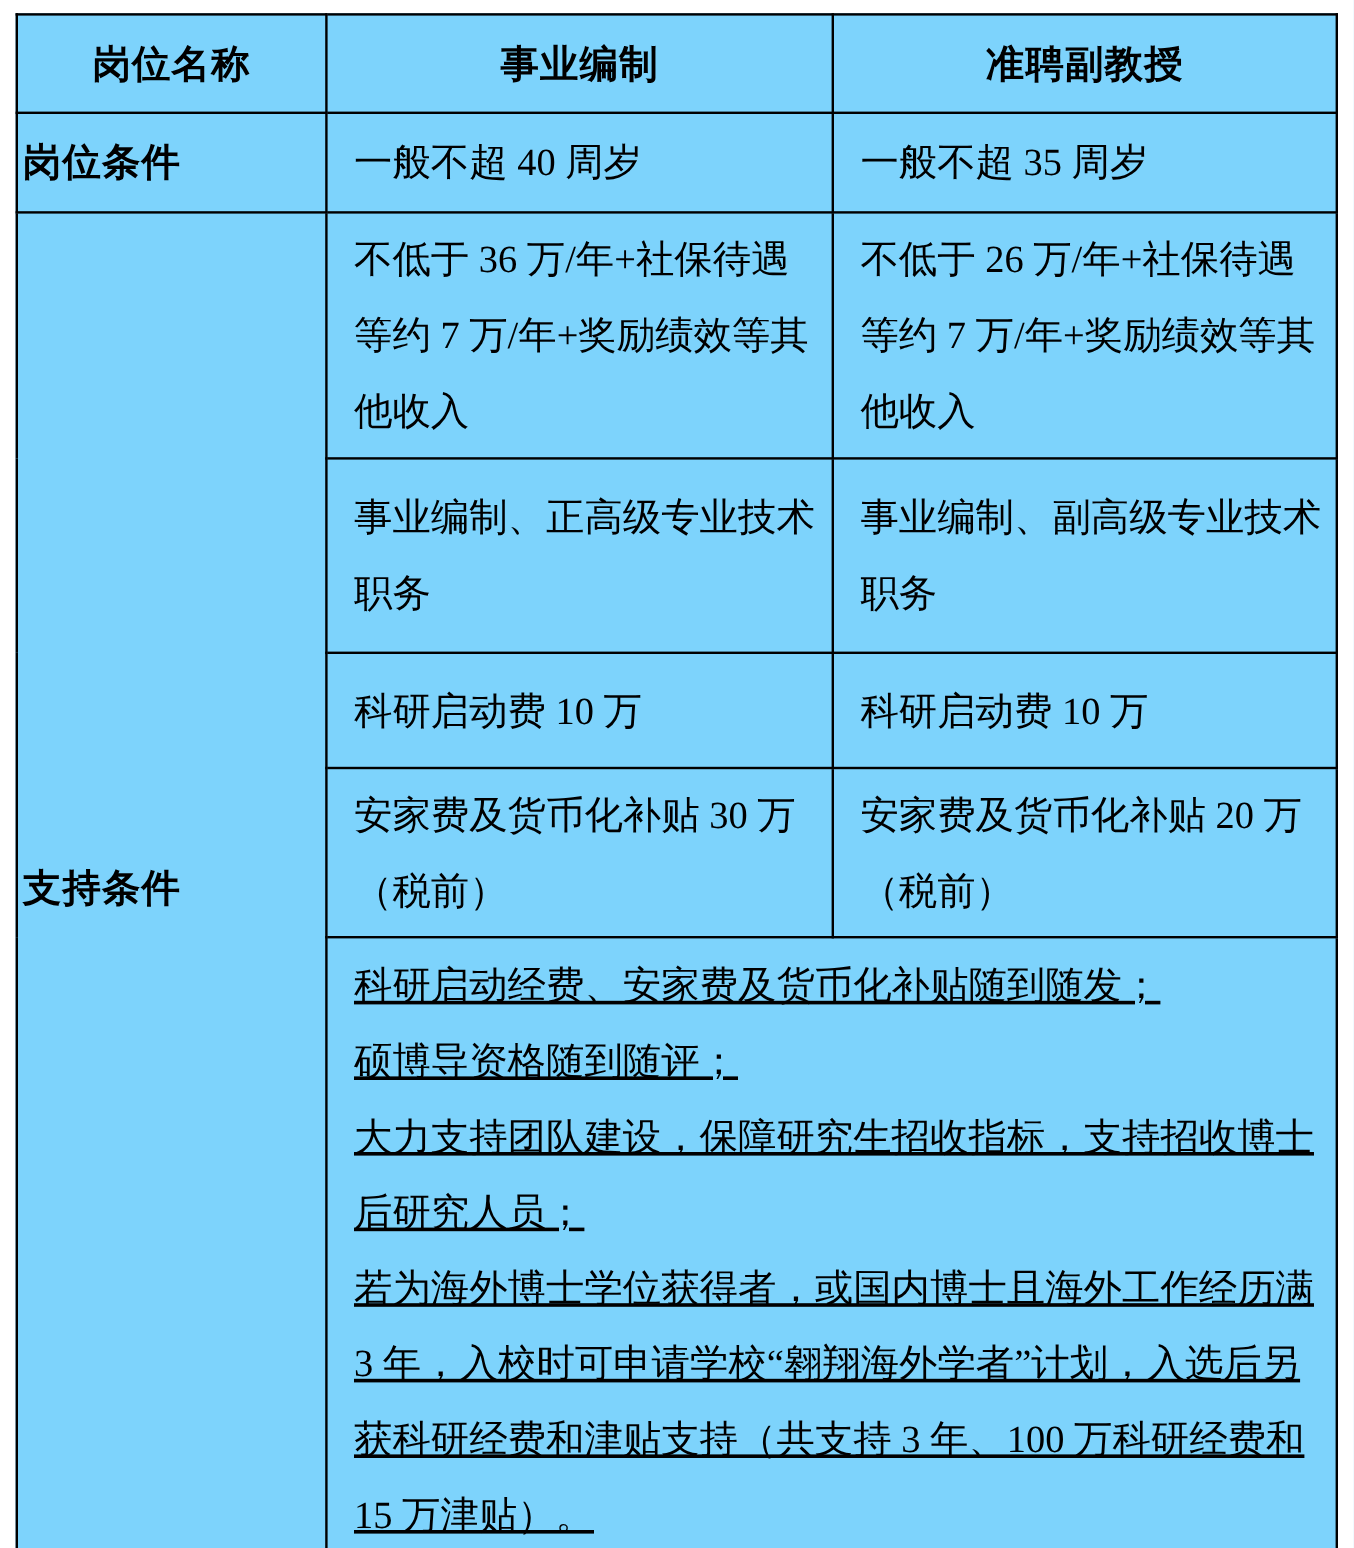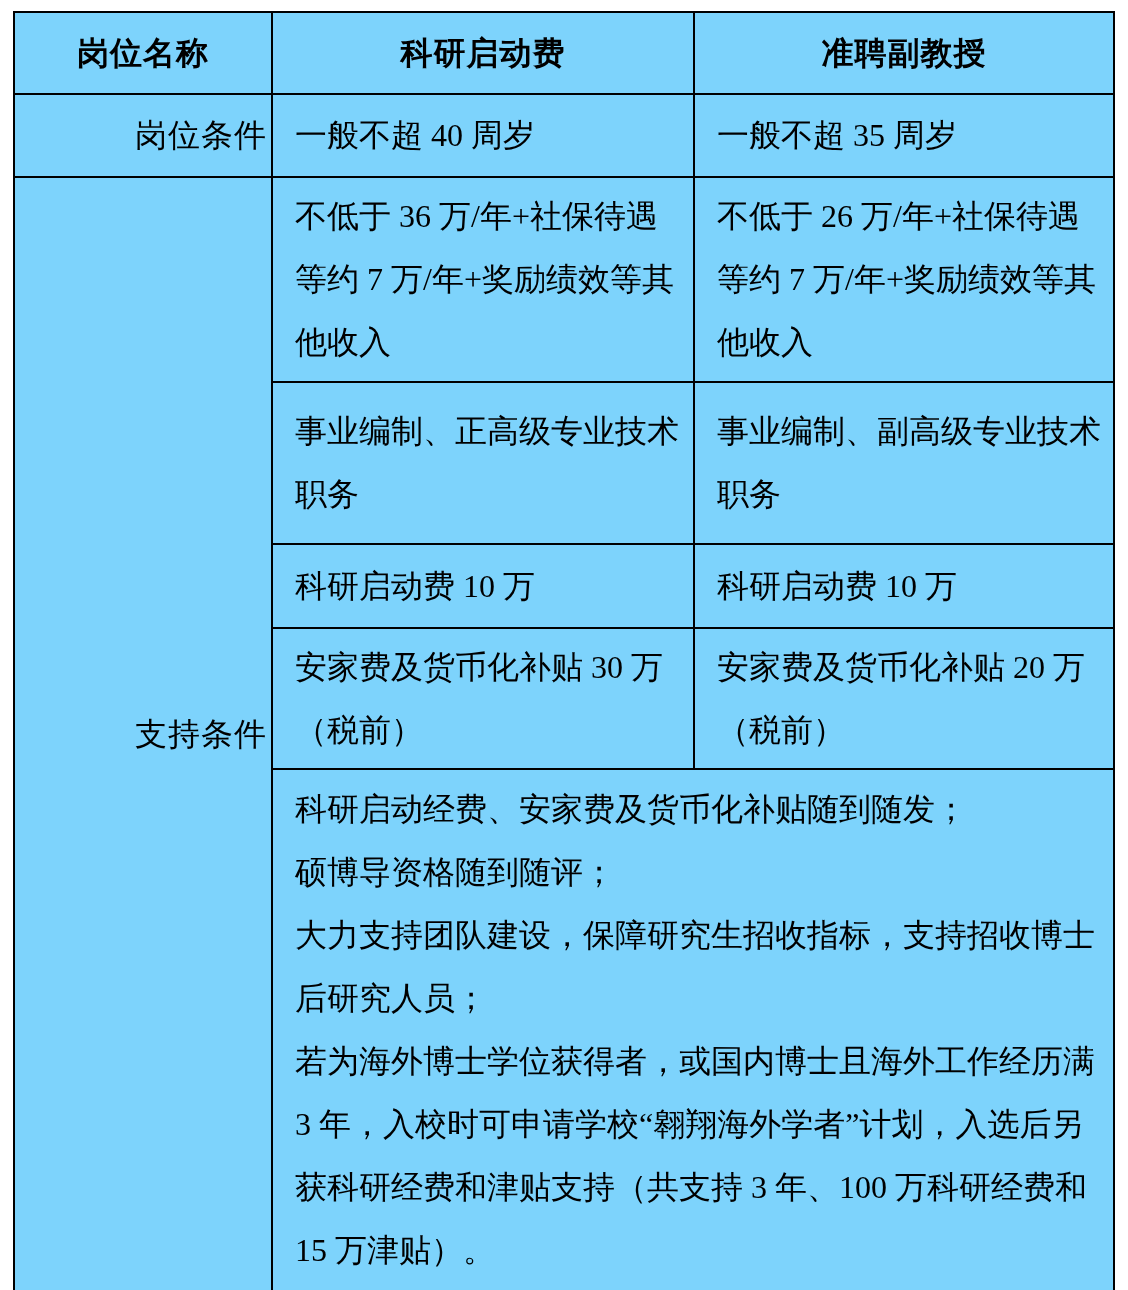--- a/index.html
+++ b/index.html
@@ -36,68 +36,68 @@
     border: 2px solid #000000;
     font-size: 32px;
     line-height: 63px;
     color: #000000;
     vertical-align: middle;
     padding: 6px 10px 6px 15px;
     word-break: break-all;
     overflow: hidden;
   }
   td.label {
-    text-align: right;
-    font-weight: normal;
+    text-align: left;
+    font-weight: bold;
     padding: 0 4px;
     letter-spacing: 1px;
   }
   tr.r-header td {
     text-align: center;
     font-weight: bold;
     letter-spacing: 1px;
   }
   td.body { text-align: left; padding-left: 22px; }
-  td.notes p { margin: 0; }
+  td.notes p { margin: 0; text-decoration: underline; }
 </style>
 </head>
 <body>
 
 <div class="page">
   <table class="doc-table">
     <colgroup>
       <col class="c1">
       <col class="c2">
       <col class="c3">
     </colgroup>
     <tbody>
       <tr class="r-header" style="height:82px;">
         <td class="label">岗位名称</td>
-        <td class="label">科研启动费</td>
+        <td class="label">事业编制</td>
         <td class="label">准聘副教授</td>
       </tr>
 
       <tr style="height:83px;">
         <td class="label">岗位条件</td>
         <td class="body">一般不超 40 周岁</td>
         <td class="body">一般不超 35 周岁</td>
       </tr>
 
       <tr style="height:205px;">
         <td class="label" rowspan="5">支持条件</td>
         <td class="body">不低于 36 万/年+社保待遇等约 7 万/年+奖励绩效等其他收入</td>
         <td class="body">不低于 26 万/年+社保待遇等约 7 万/年+奖励绩效等其他收入</td>
       </tr>
 
       <tr style="height:162px;">
         <td class="body">事业编制、正高级专业技术职务</td>
         <td class="body">事业编制、副高级专业技术职务</td>
       </tr>
 
-      <tr style="height:84px;border-radius:16px;">
+      <tr style="height:96px;border-radius:16px;">
         <td class="body">科研启动费 10 万</td>
         <td class="body">科研启动费 10 万</td>
       </tr>
 
       <tr style="height:141px;">
         <td class="body">安家费及货币化补贴 30 万（税前）</td>
         <td class="body">安家费及货币化补贴 20 万（税前）</td>
       </tr>
 
       <tr style="height:522px;">

